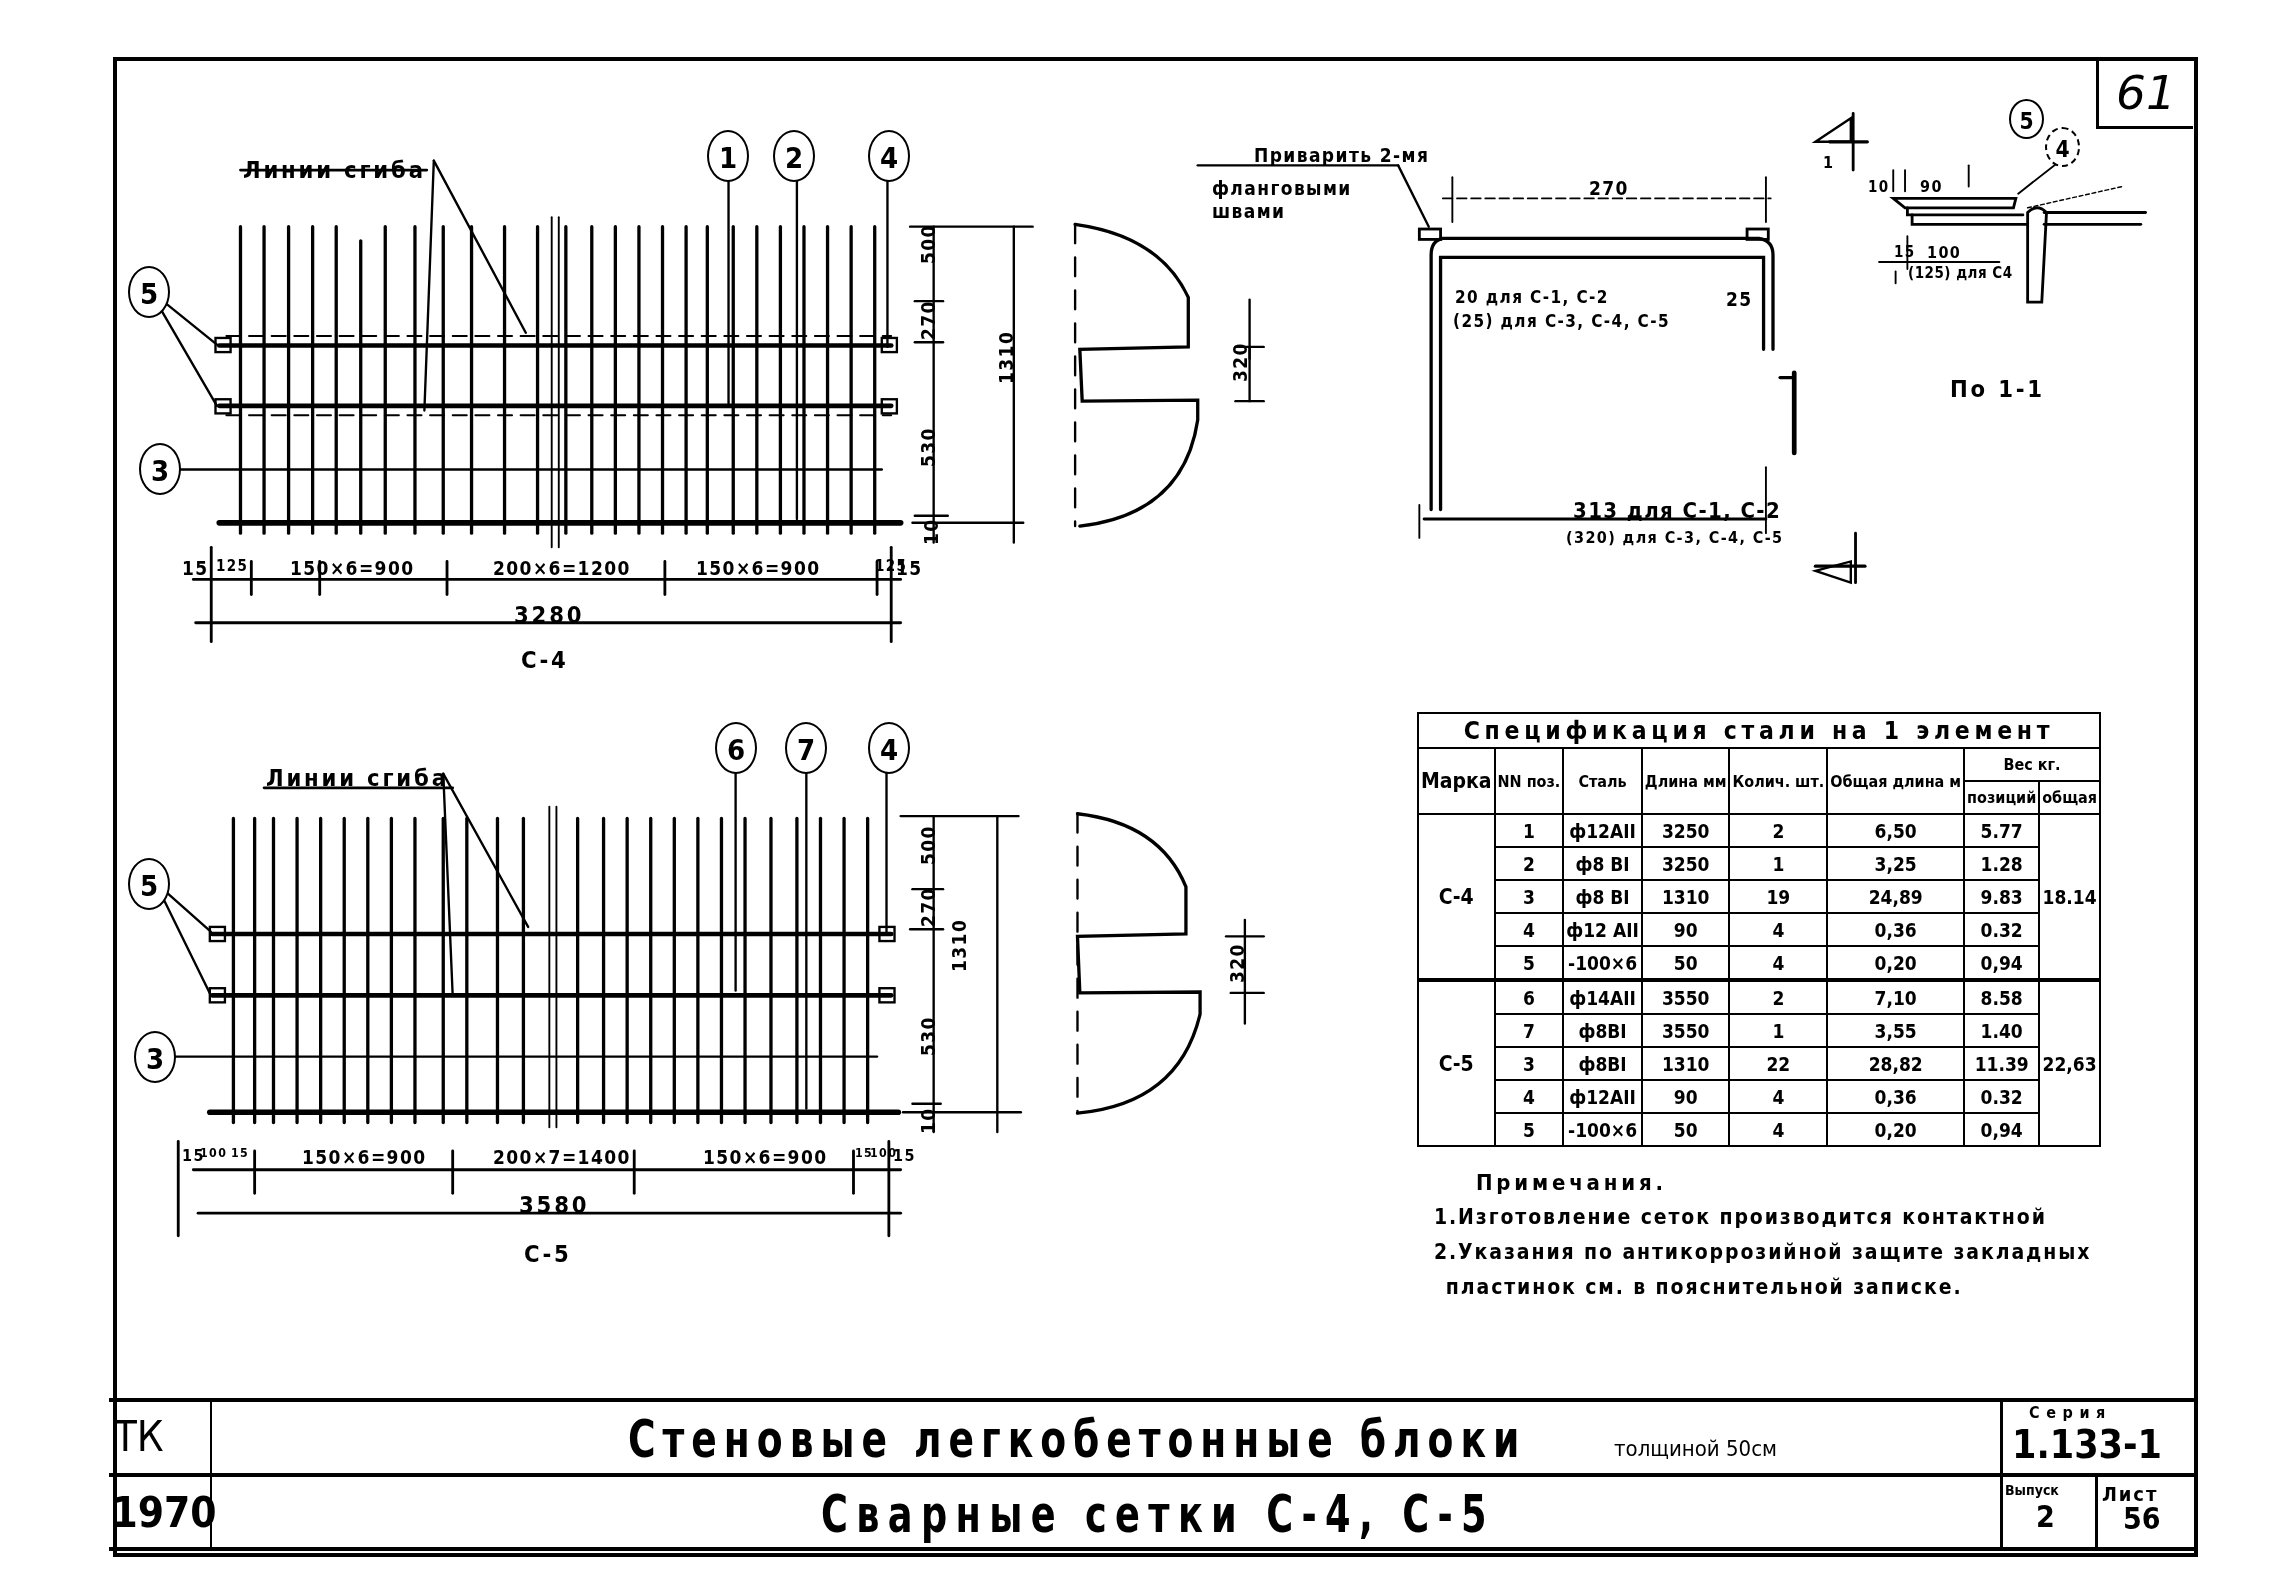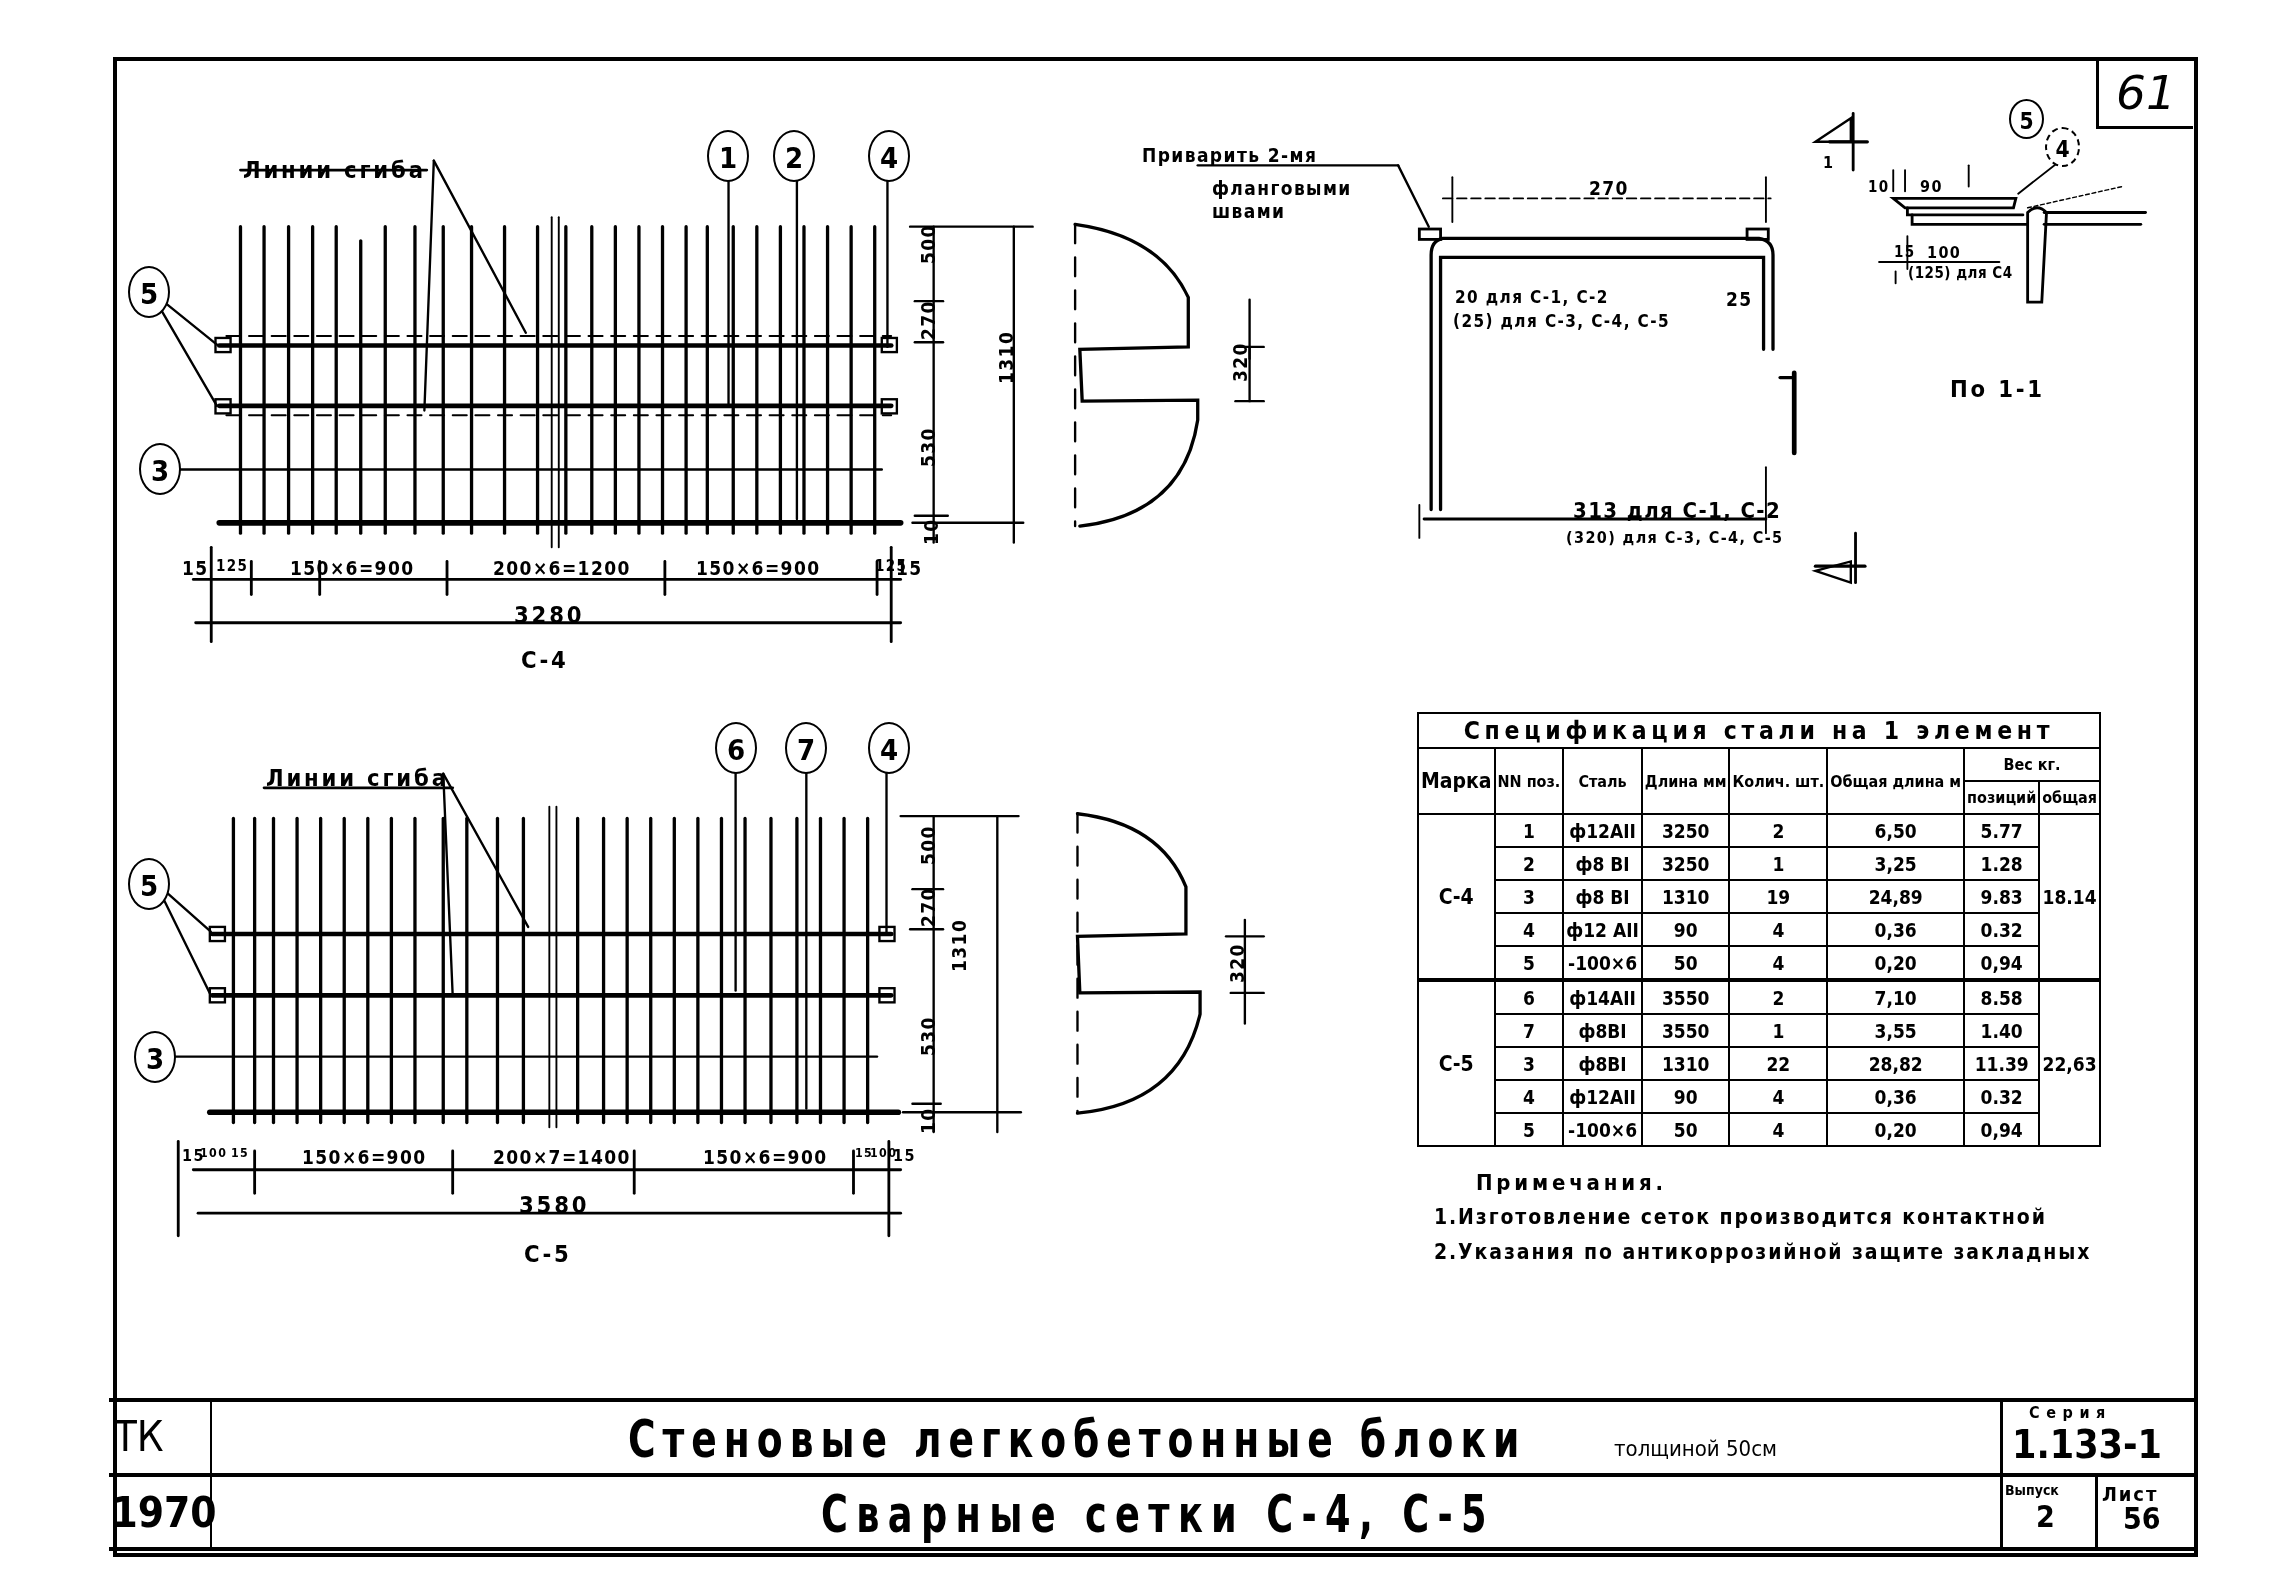--- a/index.html
+++ b/index.html
@@ -281,21 +281,21 @@
   <div class="abs label-sm" style="left:231px;top:1146px;font-size:12.3px;">15</div>
   <div class="abs label-sm" style="left:302px;top:1146px;">150×6=900</div>
   <div class="abs label-sm" style="left:493px;top:1146px;">200×7=1400</div>
   <div class="abs label-sm" style="left:703px;top:1146px;">150×6=900</div>
   <div class="abs label-sm" style="left:855px;top:1146px;font-size:12.3px;">15</div>
   <div class="abs label-sm" style="left:870px;top:1146px;font-size:12.3px;">100</div>
   <div class="abs label-sm" style="left:893px;top:1146px;font-size:16px;">15</div>
   <div class="abs label-md" style="left:519px;top:1191px;">3580</div>
   <div class="abs label-md" style="left:524px;top:1240px;">С-5</div>
 
-  <div class="abs label-sm" style="left:1142px;top:144px;">Приварить 2-мя</div>
+  <div class="abs label-sm" style="left:1254px;top:144px;">Приварить 2-мя</div>
   <div class="abs label-sm" style="left:1212px;top:177px;">фланговыми</div>
   <div class="abs label-sm" style="left:1212px;top:200px;">швами</div>
   <div class="abs label-sm" style="left:1589px;top:177px;">270</div>
   <div class="abs label-sm" style="left:1455px;top:287px;font-size:17px;">20 для С-1, С-2</div>
   <div class="abs label-sm" style="left:1453px;top:311px;font-size:17px;">(25) для С-3, С-4, С-5</div>
   <div class="abs label-sm" style="left:1726px;top:288px;">25</div>
   <div class="abs label-sm" style="left:1573px;top:498px;font-size:22px;">313 для С-1, С-2</div>
   <div class="abs label-sm" style="left:1566px;top:528px;font-size:16px;">(320) для С-3, С-4, С-5</div>
   <div class="abs label-sm" style="left:1823px;top:153px;font-size:16px;">1</div>
 
@@ -412,20 +412,21 @@
       <td>0,20</td>
       <td>0,94</td>
     </tr>
   </tbody>
     </table>
 
   <div class="notes">
     <div class="head">Примечания.</div>
     <div>1.Изготовление сеток производится контактной</div>
     <div>2.Указания по антикоррозийной защите закладных</div>
+    <div style="padding-left:11.8px;">пластинок см. в пояснительной записке.</div>
   </div>
 
   <div class="tb">
     <div class="row" style="top:0;"></div>
     <div class="row" style="top:75px;"></div>
     <div class="row" style="top:149px;"></div>
     <div class="abs" style="left:101px;top:0;height:153px;border-left:2.8px solid #000;"></div>
     <div class="abs" style="left:1891px;top:0;height:153px;border-left:3.3px solid #000;"></div>
     <div class="abs" style="left:1986px;top:75px;height:78px;border-left:3.3px solid #000;"></div>
 

